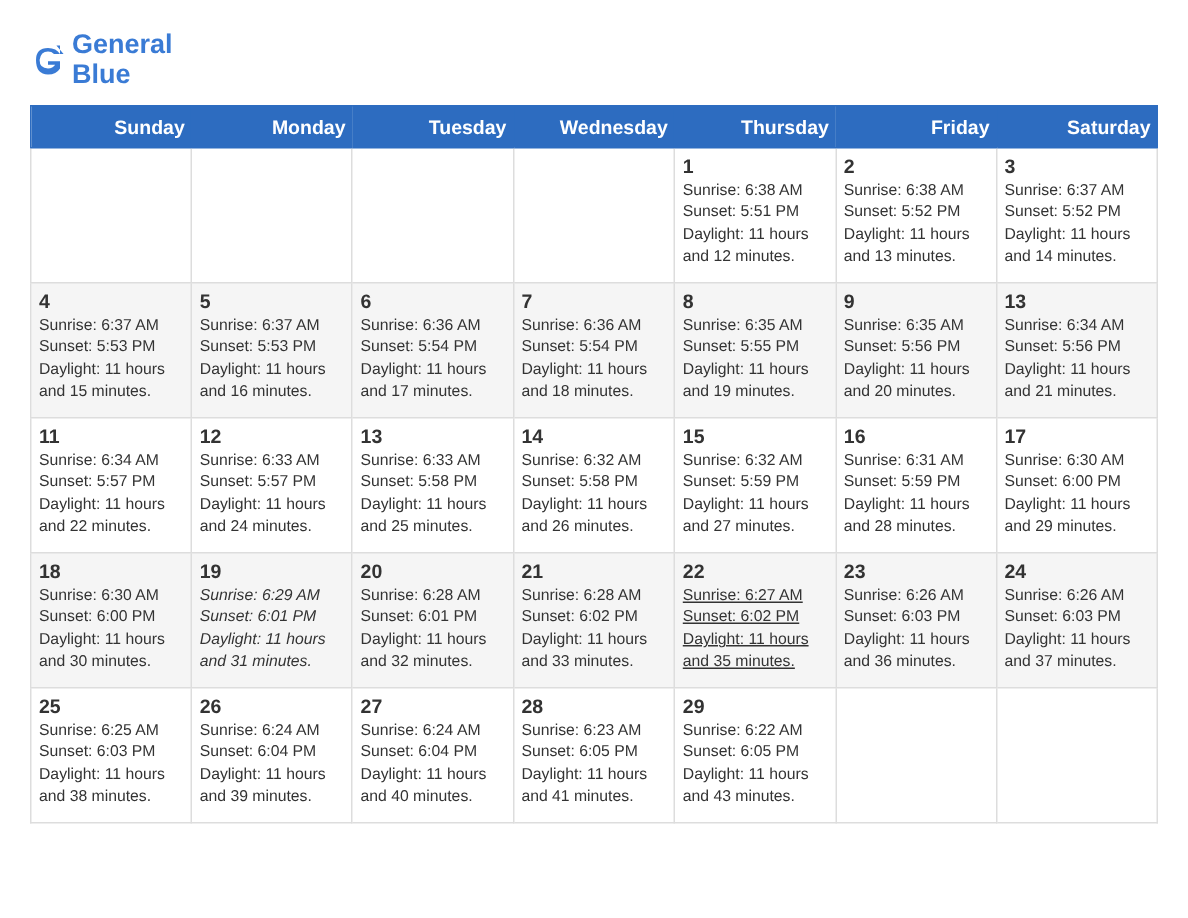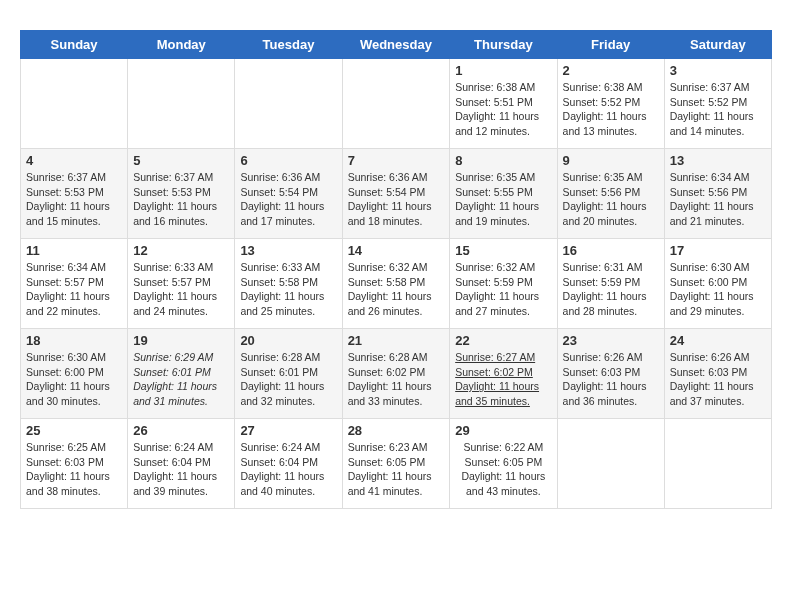--- a/index.html
+++ b/index.html
@@ -49,21 +49,21 @@
     }
     .calendar-table {
       width: 100%;
       border-collapse: collapse;
       font-size: 11px;
     }
     .calendar-table th {
       background-color: #2d6cc0;
       color: #fff;
       padding: 6px 4px;
-      text-align: center;
+      text-align: right;
       font-size: 13px;
       font-weight: bold;
       border: 1px solid #2d6cc0;
     }
     .calendar-table td {
       vertical-align: top;
       padding: 4px 5px;
       border: 1px solid #ddd;
       height: 90px;
       width: 108px;
@@ -85,20 +85,30 @@
       font-size: 10.5px;
     }
     .empty-cell {
       background: #fff !important;
     }
   </style>
 </head>
 <body>
 
 <div class="header-section">
+  <div class="logo">
+    <svg class="logo-icon" viewBox="0 0 30 30" xmlns="http://www.w3.org/2000/svg">
+      <path d="M5 15 Q5 5 15 5 Q22 5 25 10 L20 10 Q18 8 15 8 Q9 8 8 15 Q8 22 15 22 Q19 22 21 19 L15 19 L15 16 L25 16 L25 22 Q22 27 15 27 Q5 27 5 15Z" fill="#3a7bd5"></path>
+      <path d="M22 3 L28 10 L25 10 L25 3Z" fill="#3a7bd5"></path>
+    </svg>
+    <div>
+      <div class="logo-text"><span>General</span></div>
+      <div class="logo-text" style="color:#3a7bd5;">Blue</div>
+    </div>
+  </div>
 </div>
 
 <table class="calendar-table">
   <thead>
     <tr id="days-header">
         <th>Sunday</th>
         <th>Monday</th>
         <th>Tuesday</th>
         <th>Wednesday</th>
         <th>Thursday</th>
@@ -283,21 +293,21 @@
 Daylight: 11 hours and 40 minutes.</div>
         </td>
         <td>
           <span class="day-number">28</span>
           <div class="day-info" style="white-space: pre-line;">Sunrise: 6:23 AM
 Sunset: 6:05 PM
 Daylight: 11 hours and 41 minutes.</div>
         </td>
         <td>
           <span class="day-number">29</span>
-          <div class="day-info" style="white-space: pre-line; text-align: center;">Sunrise: 6:22 AM
+          <div class="day-info" style="white-space: pre-line;">Sunrise: 6:22 AM
 Sunset: 6:05 PM
 Daylight: 11 hours and 43 minutes.</div>
         </td>
         <td class="empty-cell"></td>
         <td class="empty-cell"></td>
       </tr>
     </tbody>
 </table>
 
 </body></html>

